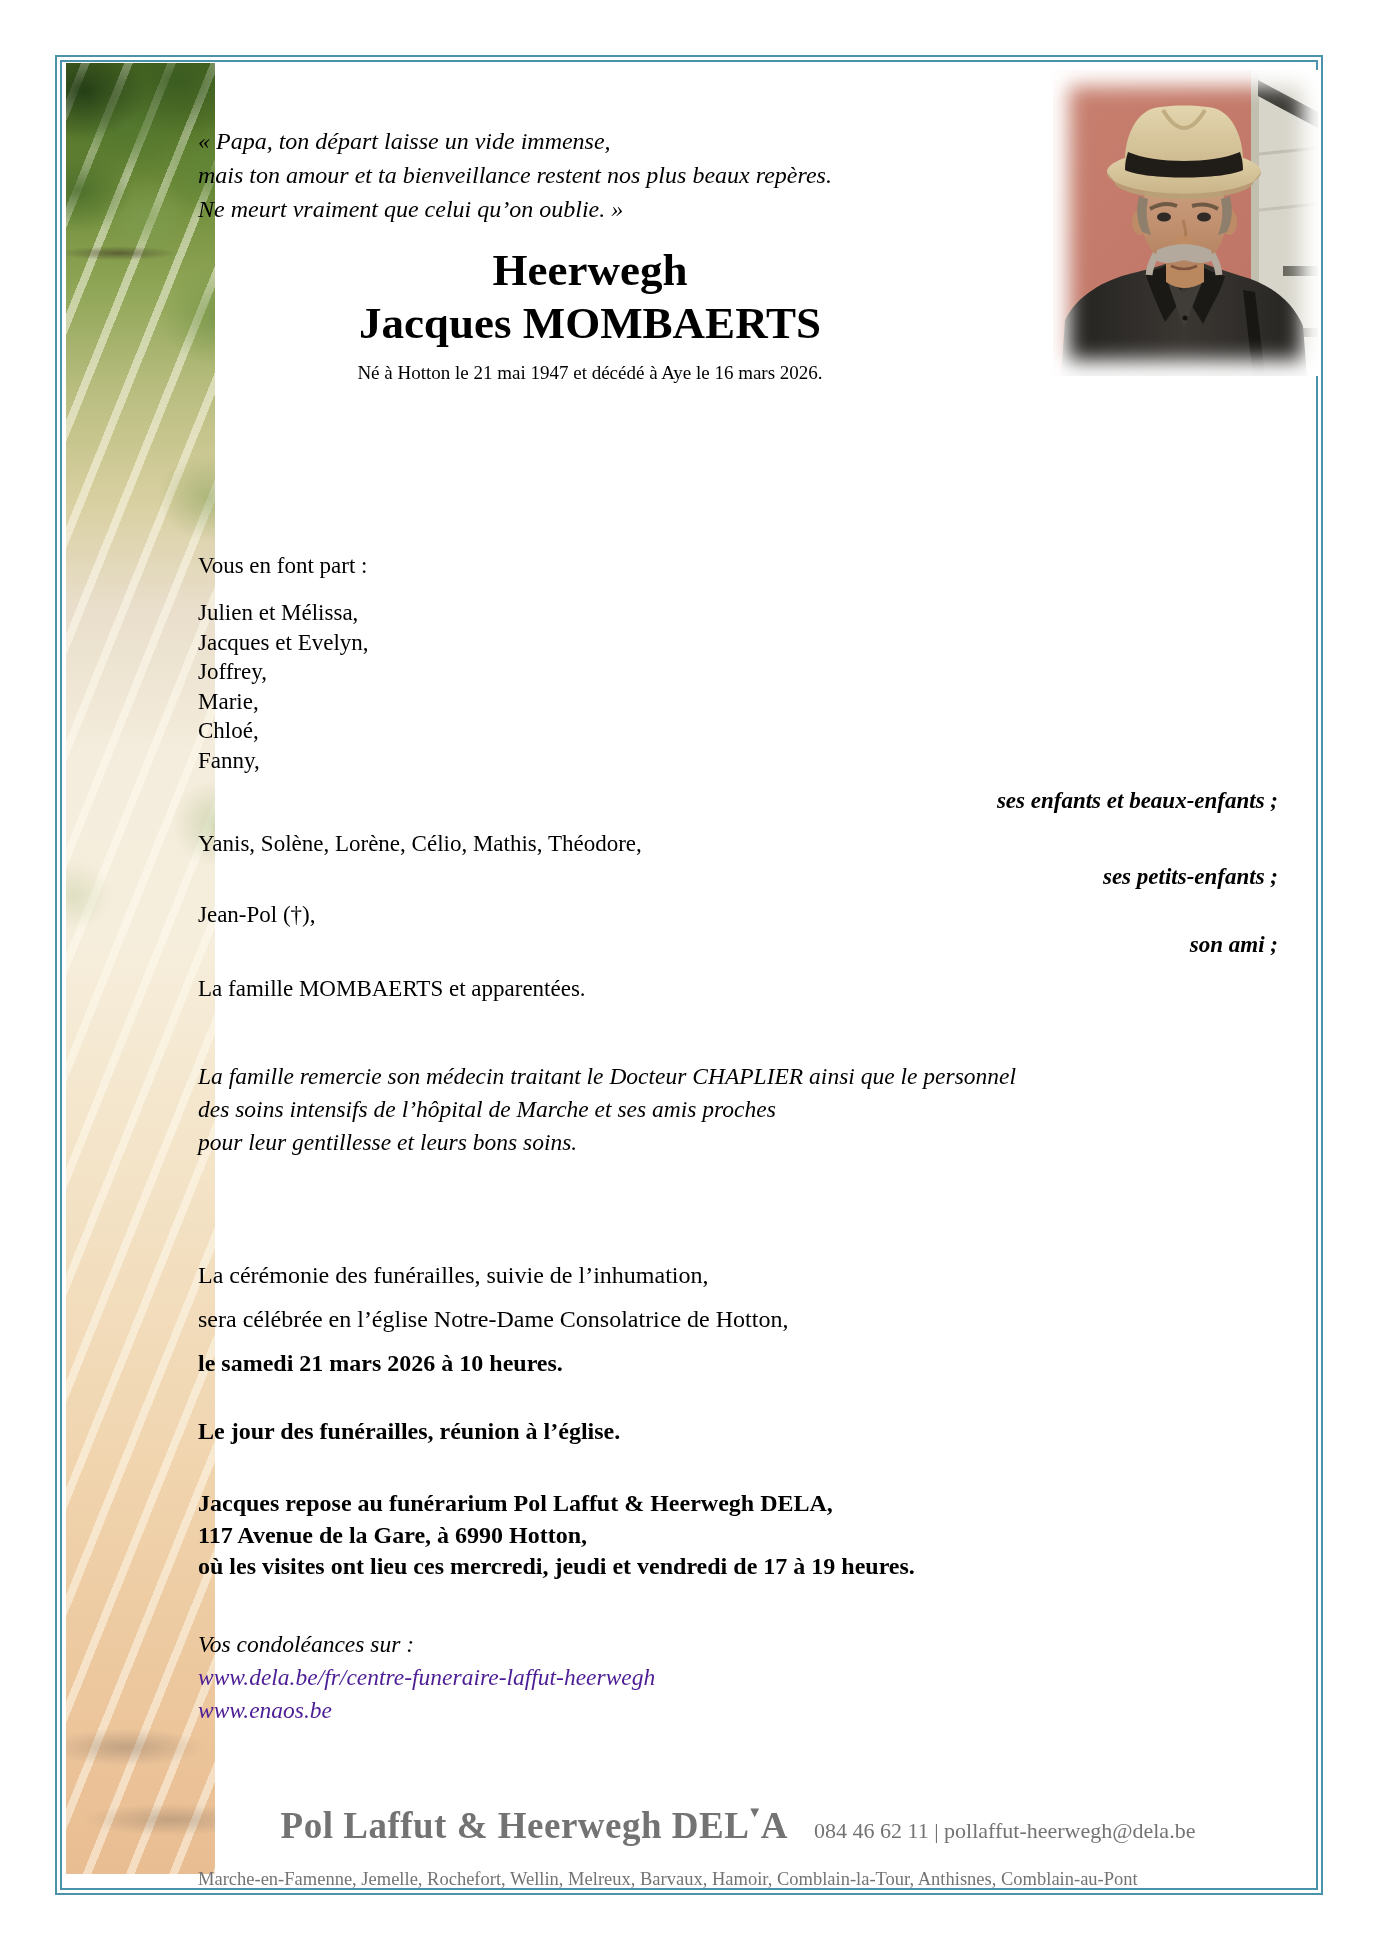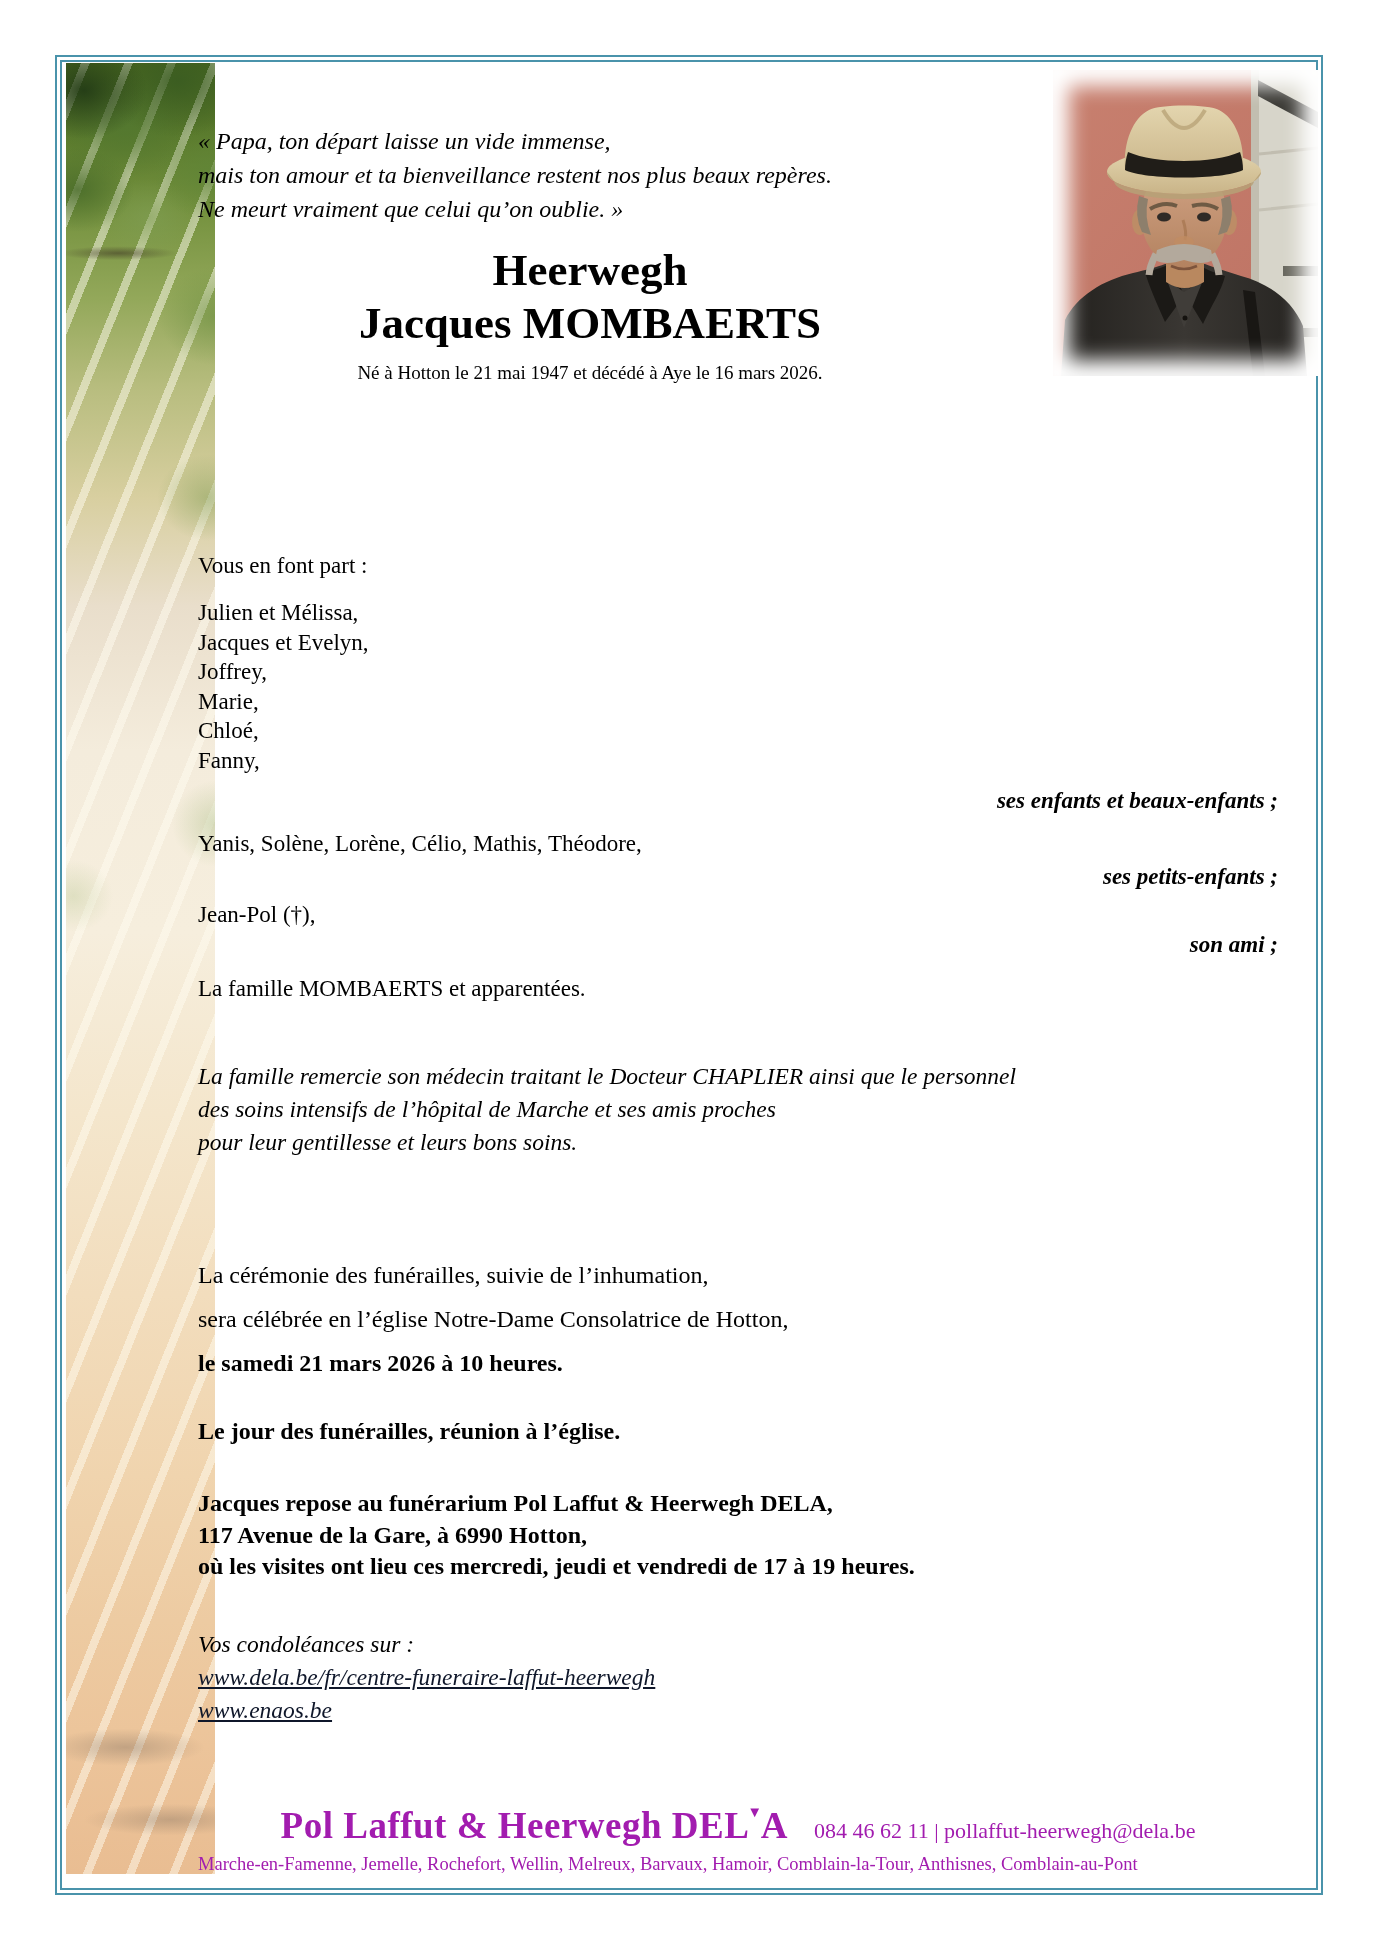--- a/index.html
+++ b/index.html
@@ -62,28 +62,28 @@
   #thanks{top:1060px;font-style:italic;font-size:23.5px;line-height:33px;}
 
   #ceremony{top:1260px;font-size:24px;}
   #ceremony .cer-line{line-height:30px;margin-bottom:14px;}
   #ceremony .cer-bold{font-weight:bold;}
   #ceremony .gap-before{margin-top:38px;}
 
   #repose{top:1488px;font-weight:bold;font-size:24px;line-height:31.5px;}
 
   #condolences{top:1628px;font-style:italic;font-size:23.5px;line-height:33px;}
-  #condolences a{color:#0f172a;text-decoration:underline;cursor:pointer;}
-
-  #footer{top:1804px;color:#a21caf;}
+  #condolences a{color:#4c1d95;cursor:pointer;}
+
+  #footer{top:1804px;color:#737373;}
   .footer-row{display:flex;justify-content:center;align-items:baseline;gap:26px;}
   .brand{font-size:37px;font-weight:bold;letter-spacing:.5px;white-space:nowrap;}
   .brand-mark{font-size:15px;vertical-align:21px;margin:0 -2px;}
   .contact{font-size:22px;white-space:nowrap;}
-  .towns{font-size:18.5px;margin-top:7px;white-space:nowrap;}
+  .towns{font-size:18.5px;margin-top:22px;white-space:nowrap;}
 </style>
 </head>
 <body>
 
 <div class="page">
 
   <div class="frame"></div>
 
   <div class="nature"></div>
 

